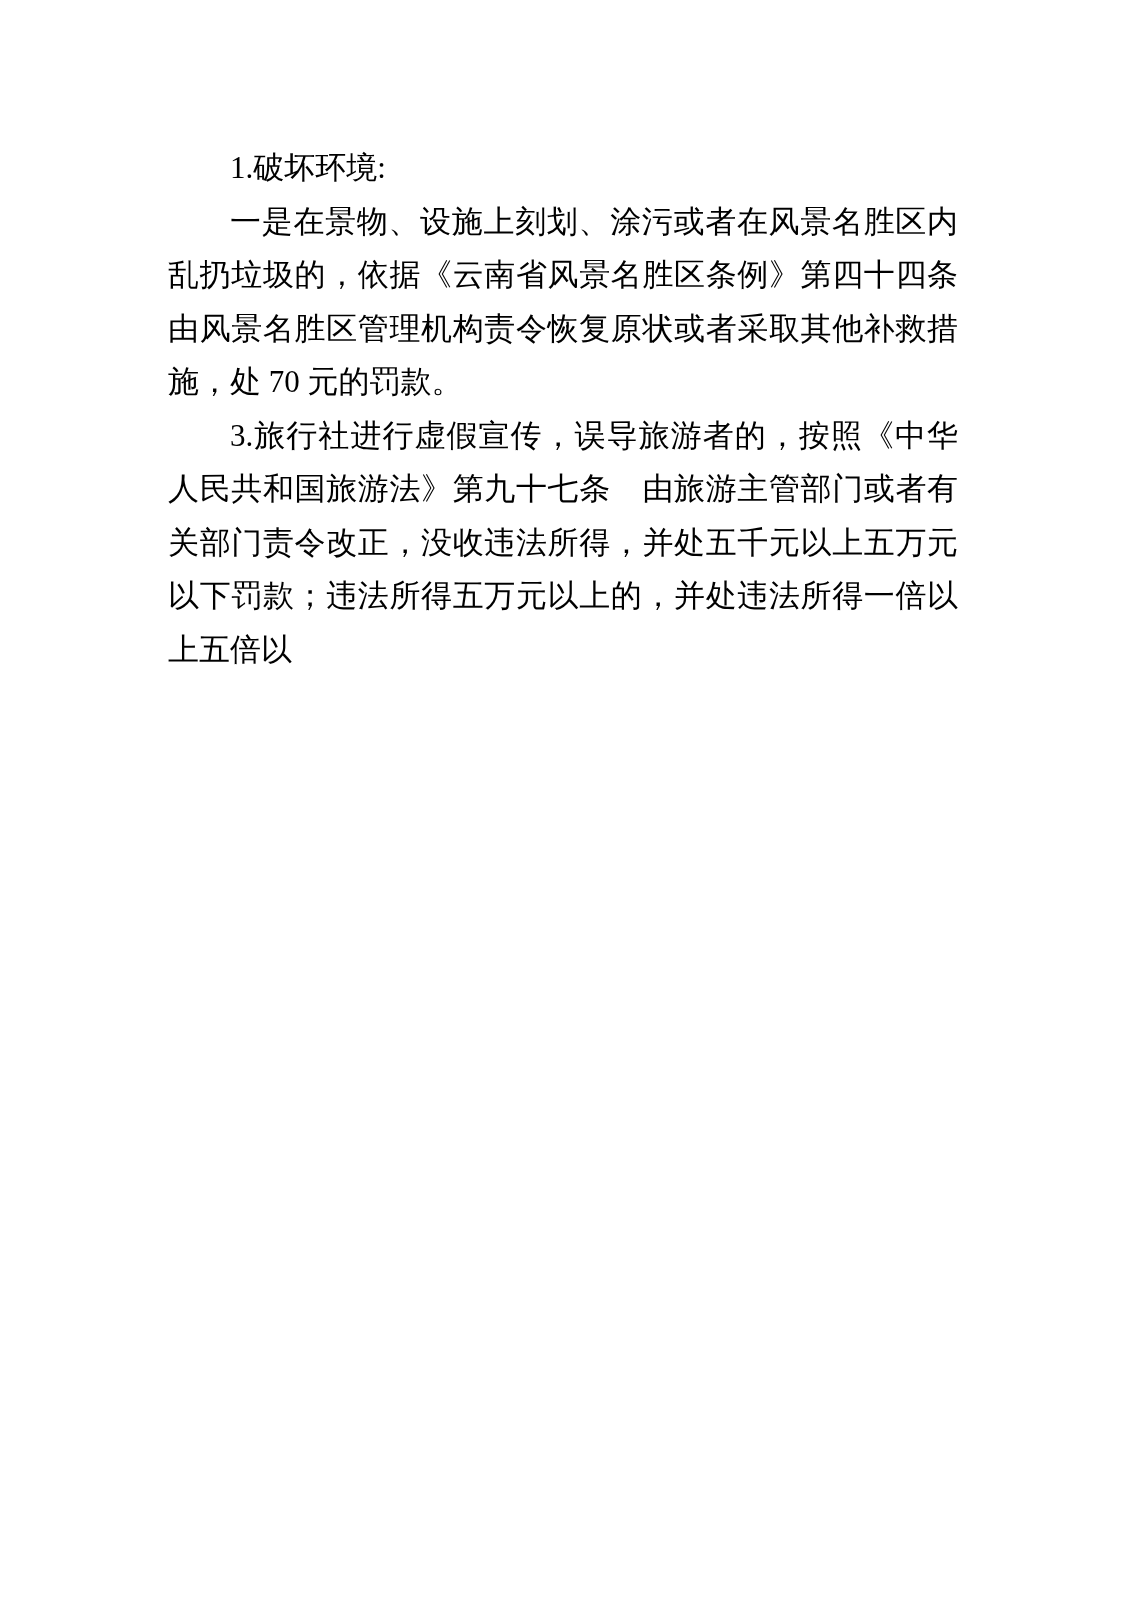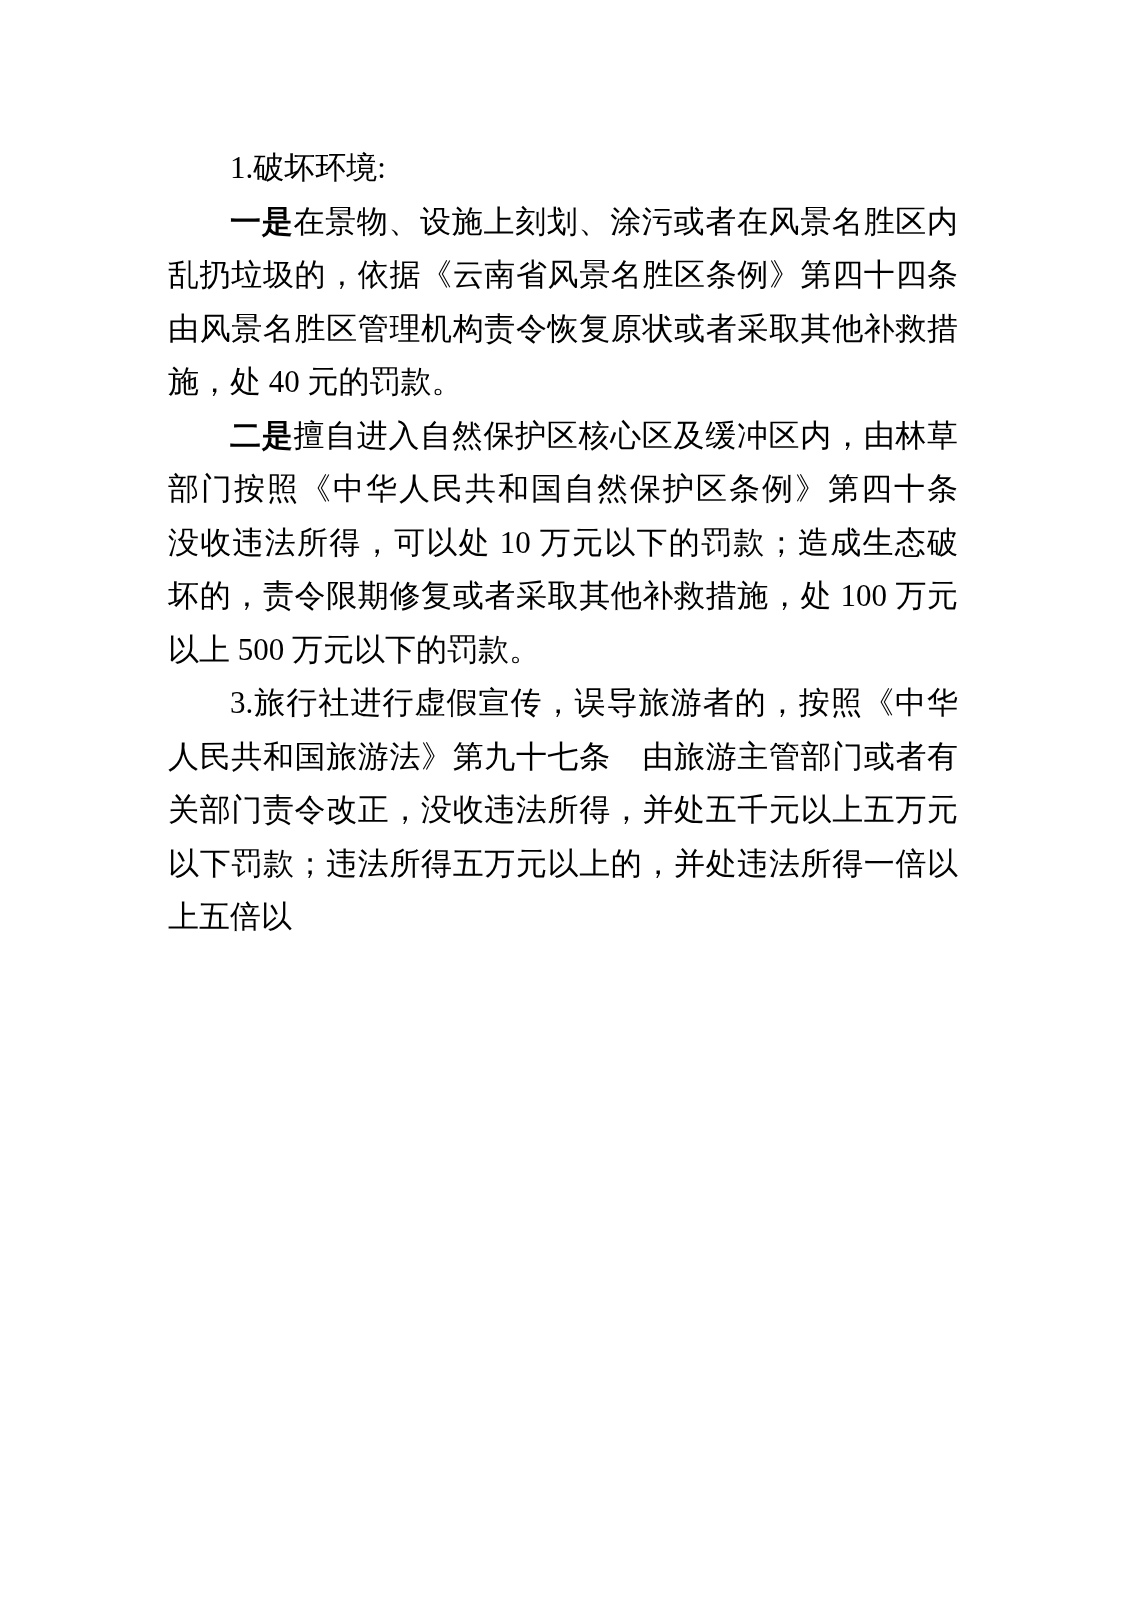--- a/index.html
+++ b/index.html
@@ -25,33 +25,32 @@
     line-height: 53.5px;
     text-align: justify;
     text-justify: inter-ideograph;
   }
   .para {
     margin: 0;
     padding: 0;
     text-indent: 2em;
   }
   .para .lead {
-    font-weight: bold;
+    font-weight: normal;
   }
 </style>
 </head>
 <body>
 
 <div class="page">
   <div class="text-block">
 
     <p class="para"><span class="lead"></span><span>1.破坏环境:</span></p>
 
-    <p class="para"><span class="lead">一是</span><span>在景物、设施上刻划、涂污或者在风景名胜区内乱扔垃圾的，依据《云南省风景名胜区条例》第四十四条　由风景名胜区管理机构责令恢复原状或者采取其他补救措施，处 40 元的罚款。</span></p>
+    <p class="para"><span class="lead">一是</span><span>在景物、设施上刻划、涂污或者在风景名胜区内乱扔垃圾的，依据《云南省风景名胜区条例》第四十四条　由风景名胜区管理机构责令恢复原状或者采取其他补救措施，处 70 元的罚款。</span></p>
 
-    <p class="para"><span class="lead">二是</span><span>擅自进入自然保护区核心区及缓冲区内，由林草部门按照《中华人民共和国自然保护区条例》第四十条　没收违法所得，可以处 10 万元以下的罚款；造成生态破坏的，责令限期修复或者采取其他补救措施，处 100 万元以上 500 万元以下的罚款。</span></p>
 
 
 
     <p class="para"><span class="lead"></span><span>3.旅行社进行虚假宣传，误导旅游者的，按照《中华人民共和国旅游法》第九十七条　由旅游主管部门或者有关部门责令改正，没收违法所得，并处五千元以上五万元以下罚款；违法所得五万元以上的，并处违法所得一倍以上五倍以</span></p>
 
   </div>
 </div>
 
 </body></html>

